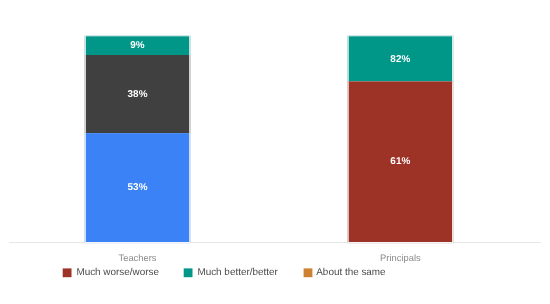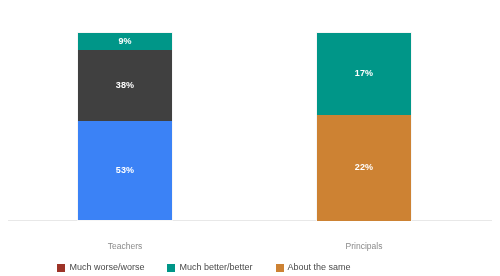--- a/index.html
+++ b/index.html
@@ -65,35 +65,35 @@
     font-weight: bold;
     letter-spacing: 0.1px;
     line-height: 1;
     text-align: center;
     user-select: none;
   }
 
   
   .cat-label {
     position: absolute;
-    top: 240px;
+    top: 228px;
     width: 140px;
     text-align: center;
     font-size: 8.5px;
     color: #8a8a8a;
     line-height: 12px;
   }
   #cat-label-teachers  { left: 55px; }
   #cat-label-principals{ left: 294px; }
 
   
   #legend {
     position: absolute;
     left: 0;
-    top: 262px;
+    top: 242px;
     width: 408px;
     display: flex;
     justify-content: center;
     align-items: flex-start;
     gap: 23px;
   }
   .legend-item {
     display: flex;
     align-items: center;
     gap: 4px;
@@ -126,24 +126,24 @@
       <div class="segment" style="background: #404040; flex: 38 0 0px;">
         <span class="seg-label">38%</span>
       </div>
       <div class="segment last" style="background: #3b82f6; flex: 53 0 0px;">
         <span class="seg-label">53%</span>
       </div>
     </div>
 
     <div class="bar-group" id="bar-group-principals">
       <div class="segment first" style="background: rgb(0, 150, 136); flex: 17 0 0px;">
-        <span class="seg-label">17%</span>
+        <span class="seg-label">82%</span>
       </div>
-      <div class="segment" style="background: rgb(205, 130, 51); flex: 22 0 0px;">
-        <span class="seg-label">22%</span>
+      <div class="segment last" style="background: rgb(157, 51, 39); flex: 61 0 0px;">
+        <span class="seg-label">61%</span>
       </div>
     </div>
 
     <div class="cat-label" id="cat-label-teachers">Teachers</div>
     <div class="cat-label" id="cat-label-principals">Principals</div>
   </div>
 
   <div id="legend">
     <div class="legend-item">
       <span class="legend-swatch" style="background: rgb(157, 51, 39);"></span>

